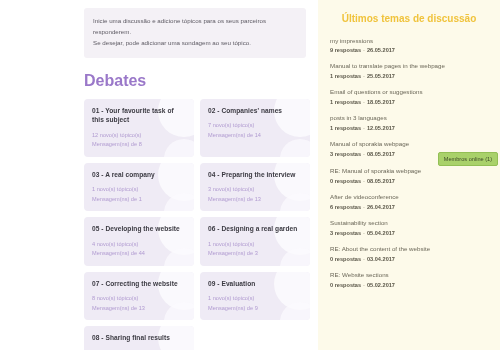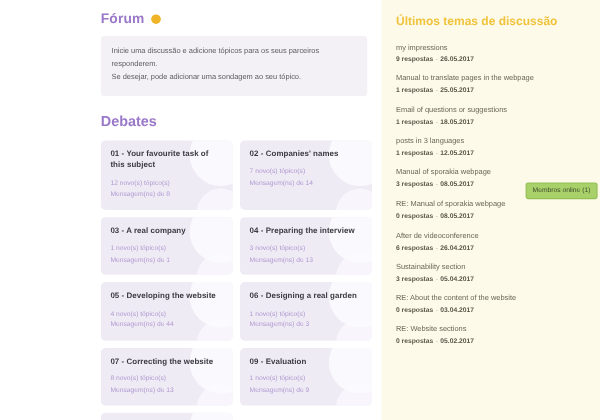--- a/index.html
+++ b/index.html
@@ -35,21 +35,21 @@
     background: #f4f1f6;
     border-radius: 3px;
     padding: 8px 9px 9px 9px;
     width: 222px;
   }
   .intro-box p {
     font-size: 6.2px; line-height: 1.75; color: #5d5a63;
   }
   .section-title {
     margin-top: 14px;
-    font-size: 12px; font-weight: bold; color: #9a78c9;
+    font-size: 16px; font-weight: bold; color: #9a78c9;
   }
 
   .cards {
     margin-top: 9px;
     display: flex; flex-wrap: wrap;
     gap: 6px 6px;
     width: 228px;
   }
   .card {
     position: relative;
@@ -91,20 +91,21 @@
   
   .sidebar {
     position: absolute; right: 0; top: 0;
     width: 182px; height: 350px;
     background: #fdfaea;
     padding: 0 12px;
     overflow: hidden;
   }
   .side-title {
     margin-top: 12px;
+    text-align: center;
     font-size: 10px; font-weight: bold; color: #f0c33c;
     line-height: 1.45;
   }
   .side-title.second { margin-top: 22px; }
   .side-list { margin-top: 9px; }
   .side-item { margin-bottom: 8px; }
   .side-item-title {
     font-size: 6.2px; color: #6b6758; line-height: 1.6;
   }
   .side-item-meta {
@@ -124,24 +125,20 @@
     white-space: nowrap;
   }
 </style>
 </head>
 <body>
 
 <div class="page">
 
   <div class="main">
 
-    <div class="forum-head">
-      <span class="forum-title">Fórum</span>
-      <span class="info-icon"></span>
-    </div>
 
     <div class="intro-box">
       <p>Inicie uma discussão e adicione tópicos para os seus parceiros responderem.</p>
       <p>Se desejar, pode adicionar uma sondagem ao seu tópico.</p>
     </div>
 
     <div class="section-title">Debates</div>
 
     <div class="cards">
 

